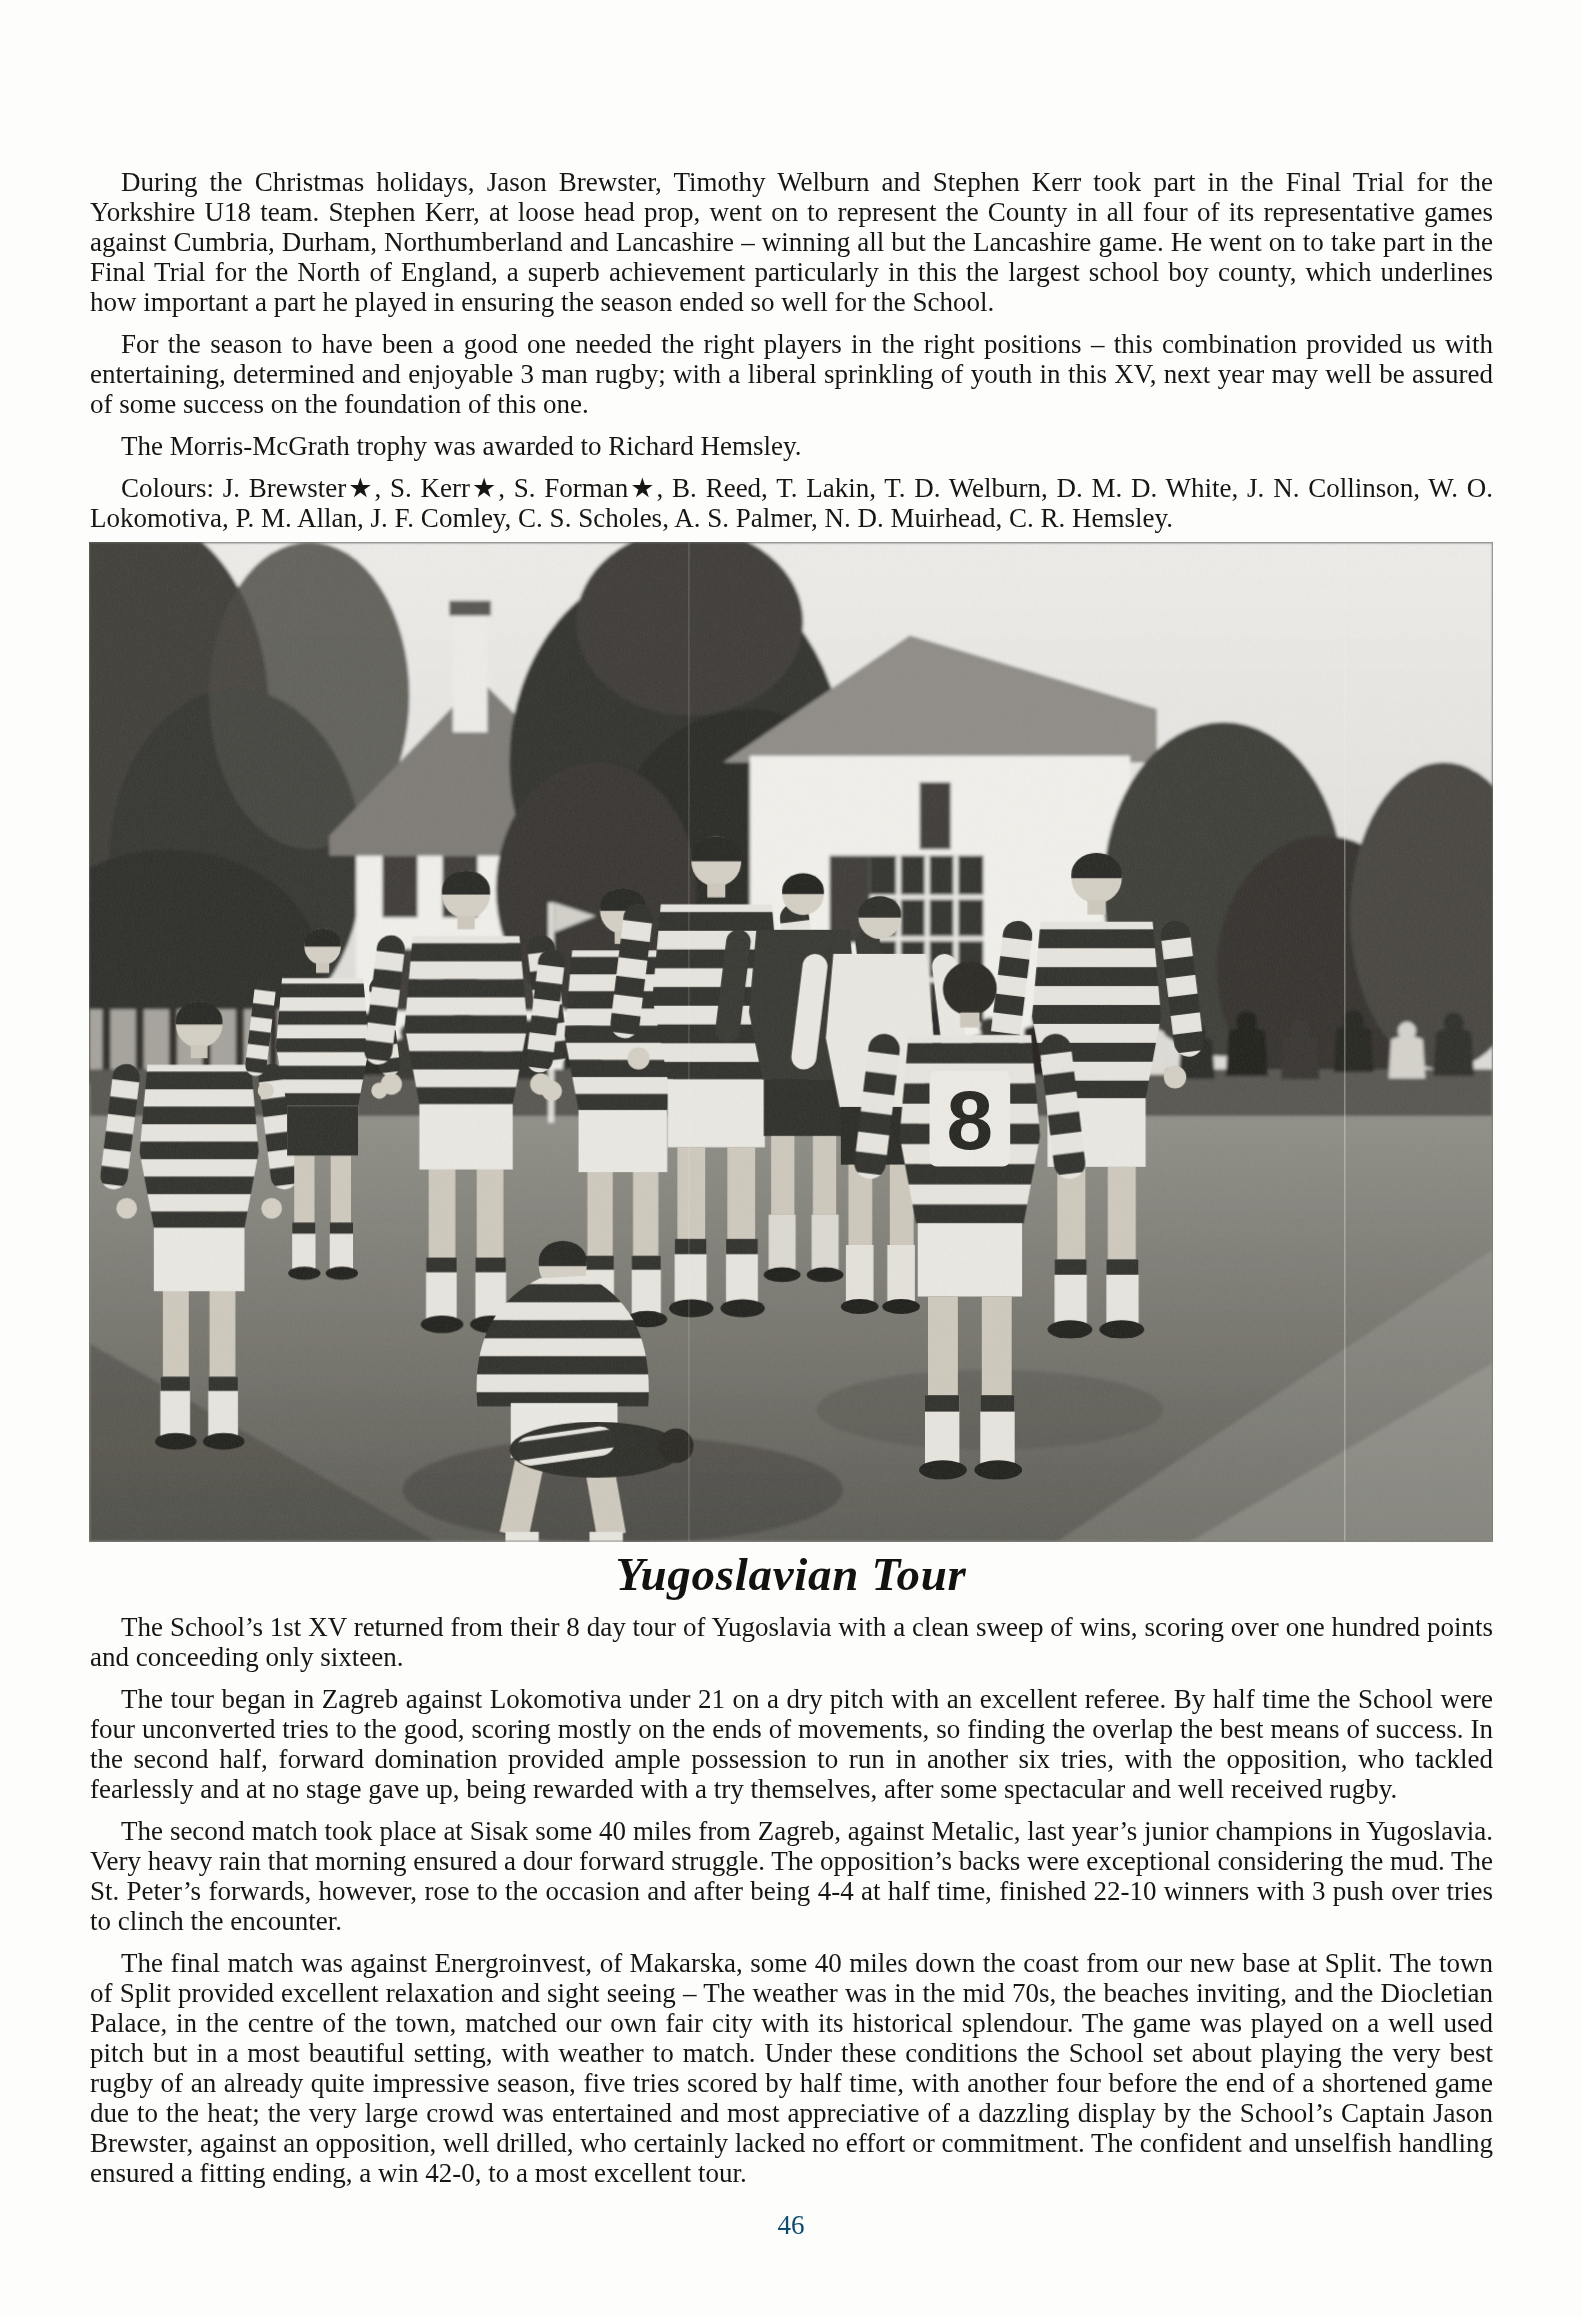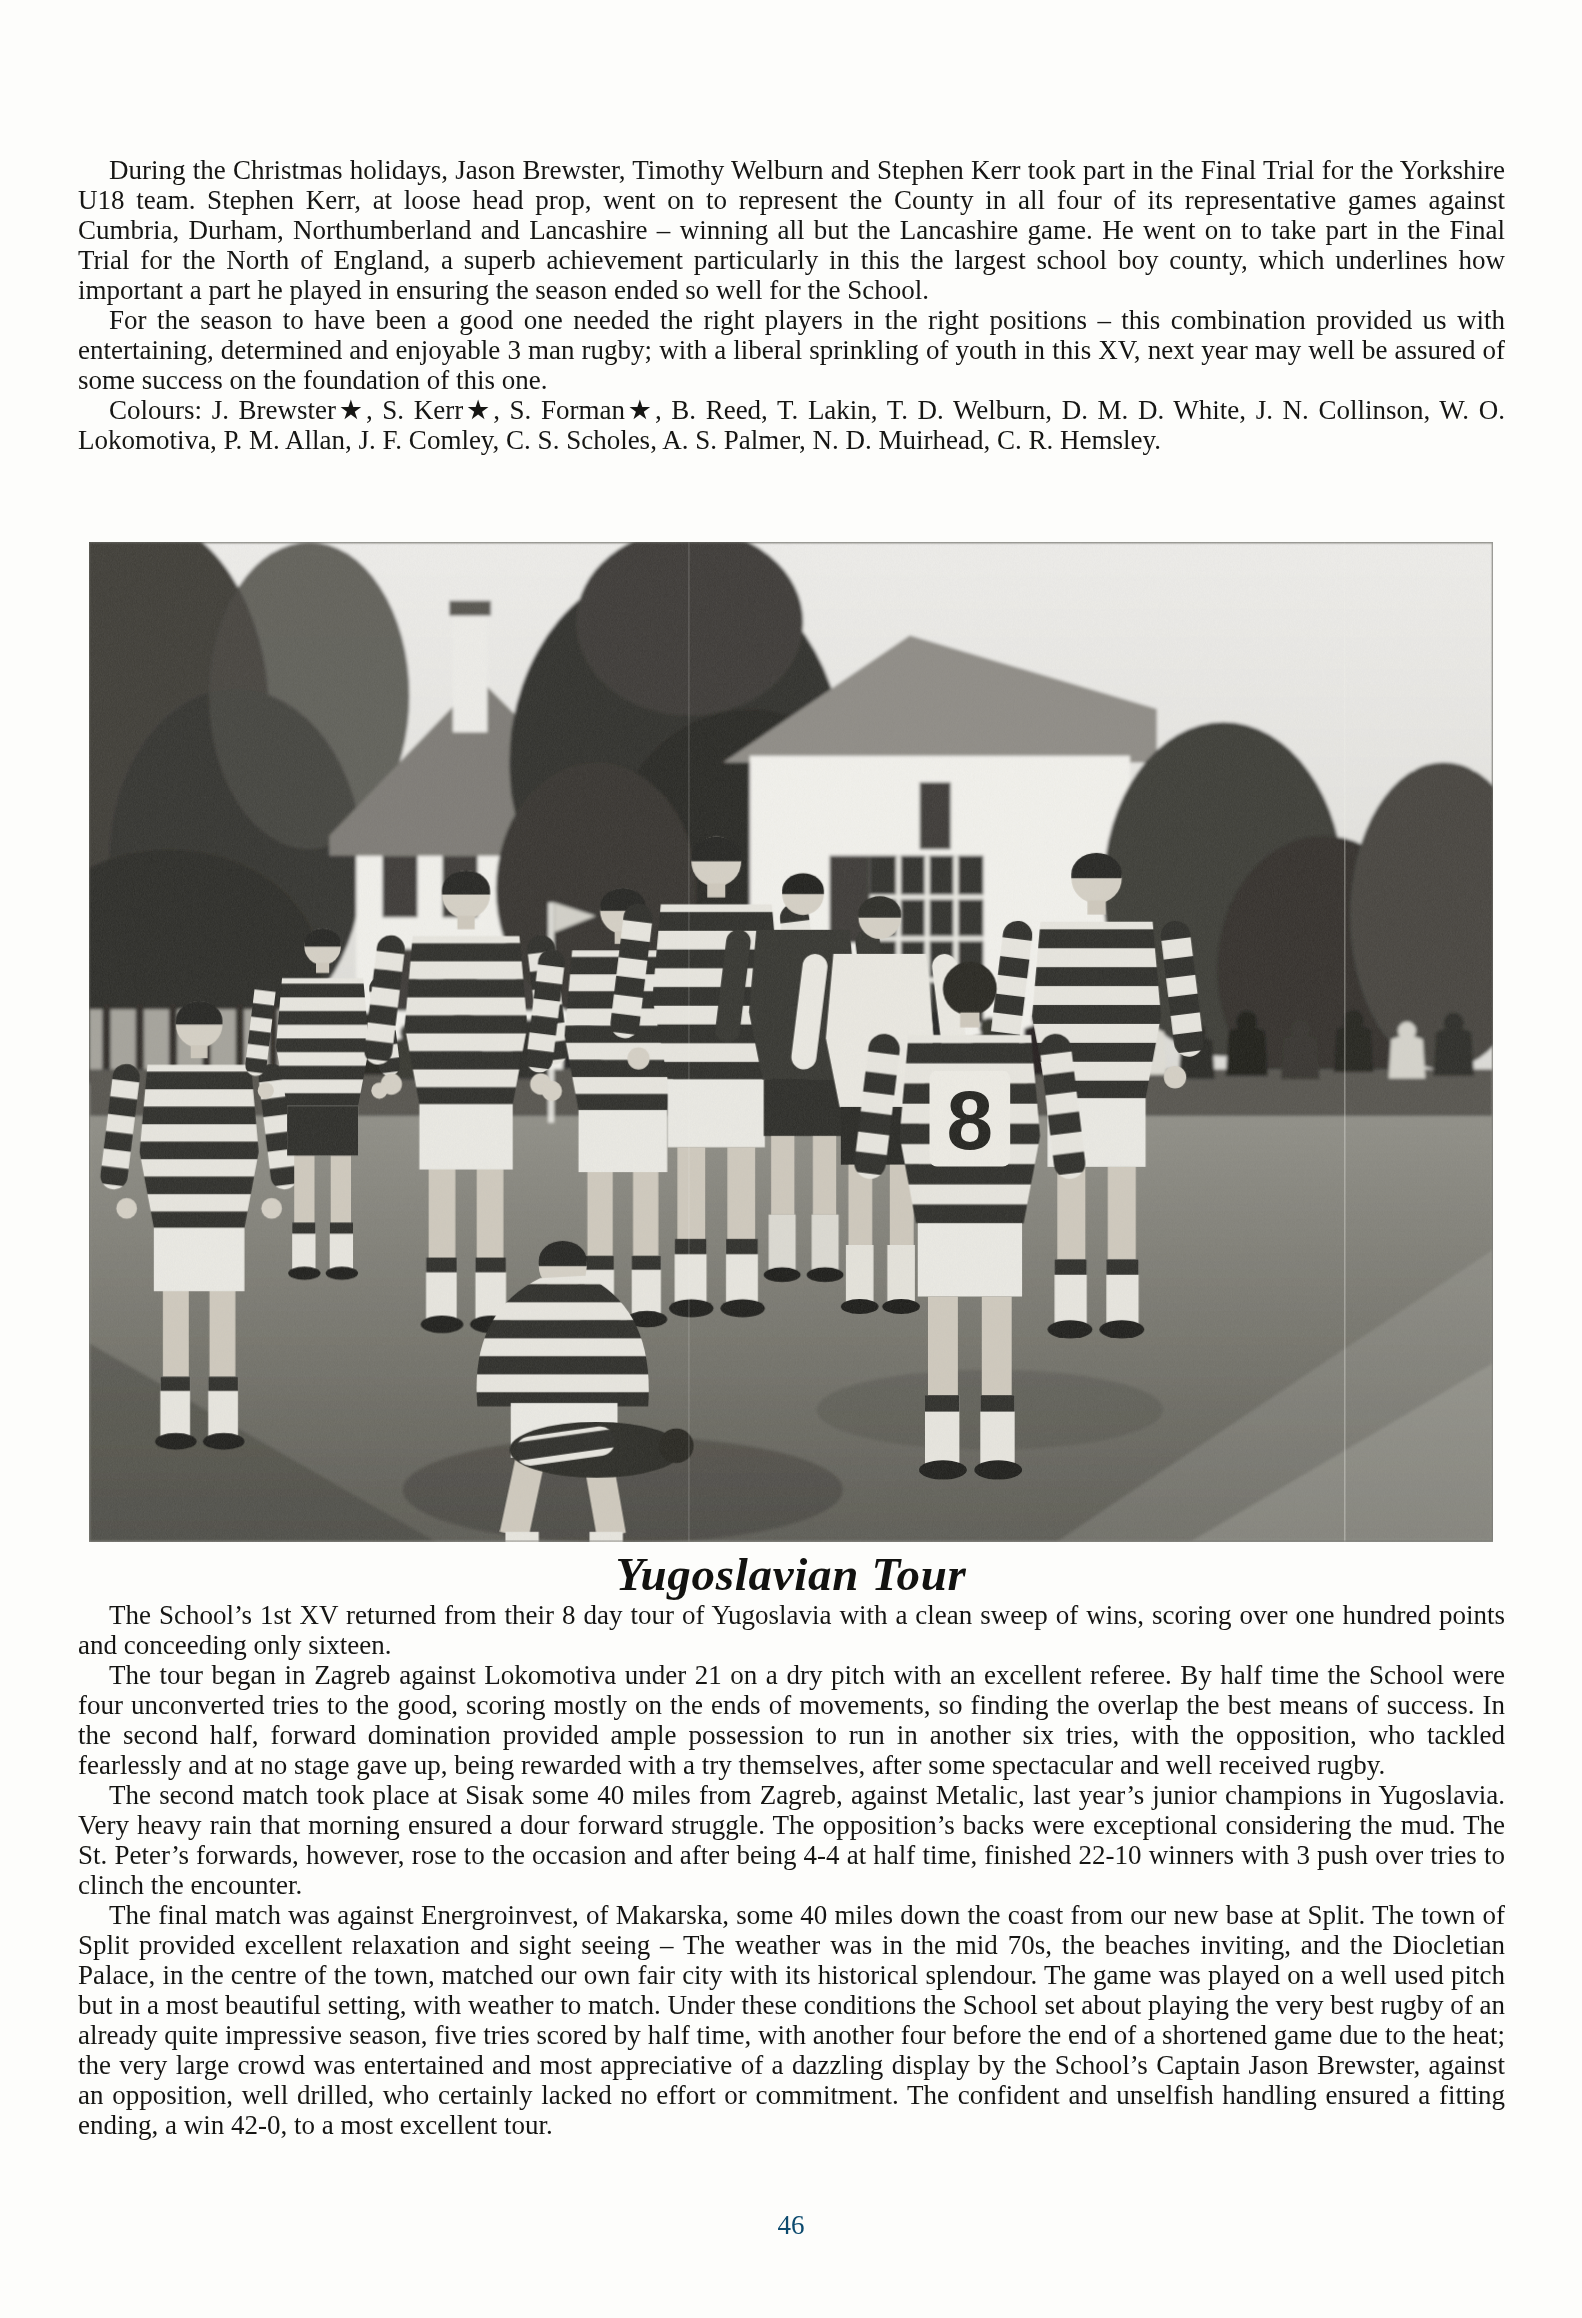--- a/index.html
+++ b/index.html
@@ -11,21 +11,21 @@
     font-family:"Liberation Serif", serif;
     color:#161614;
     overflow:hidden;
   }
   .copy {
     position:absolute;
     left:78px; width:1427px;
     font-size:27px; line-height:30px;
     text-align:justify;
   }
-  .copy p { margin:0; text-indent:31px; }
+  .copy p { margin:12px; text-indent:31px; }
   .copy-top { top:155px; }
   .copy-bottom { top:1600px; }
   .tour-heading {
     position:absolute; top:1547px; left:0; width:100%;
     text-align:center;
     font-size:47px; font-weight:bold; font-style:italic;
     letter-spacing:0.7px;
     color:#121210;
   }
   .photo-wrap {
@@ -40,20 +40,21 @@
   }
 </style>
 </head>
 <body>
 
 <div class="page">
 
   <div class="copy copy-top">
     <p>During the Christmas holidays, Jason Brewster, Timothy Welburn and Stephen Kerr took part in the Final Trial for the Yorkshire U18 team. Stephen Kerr, at loose head prop, went on to represent the County in all four of its representative games against Cumbria, Durham, Northumberland and Lancashire – winning all but the Lancashire game. He went on to take part in the Final Trial for the North of England, a superb achievement particularly in this the largest school boy county, which underlines how important a part he played in ensuring the season ended so well for the School.</p>
     <p>For the season to have been a good one needed the right players in the right positions – this combination provided us with entertaining, determined and enjoyable 3 man rugby; with a liberal sprinkling of youth in this XV, next year may well be assured of some success on the foundation of this one.</p>
+    <p>The Morris-McGrath trophy was awarded to Richard Hemsley.</p>
     <p>Colours: J. Brewster★, S. Kerr★, S. Forman★, B. Reed, T. Lakin, T. D. Welburn, D. M. D. White, J. N. Collinson, W. O. Lokomotiva, P. M. Allan, J. F. Comley, C. S. Scholes, A. S. Palmer, N. D. Muirhead, C. R. Hemsley.</p>
   </div>
 
   <div class="photo-wrap">
     <svg width="1404" height="1000" viewBox="0 0 2104 1498" xmlns="http://www.w3.org/2000/svg">
       <defs>
         <linearGradient id="skyG" x1="0" y1="0" x2="0" y2="1">
           <stop offset="0" stop-color="#f0efec"></stop>
           <stop offset="1" stop-color="#dcdbd6"></stop>
         </linearGradient>

